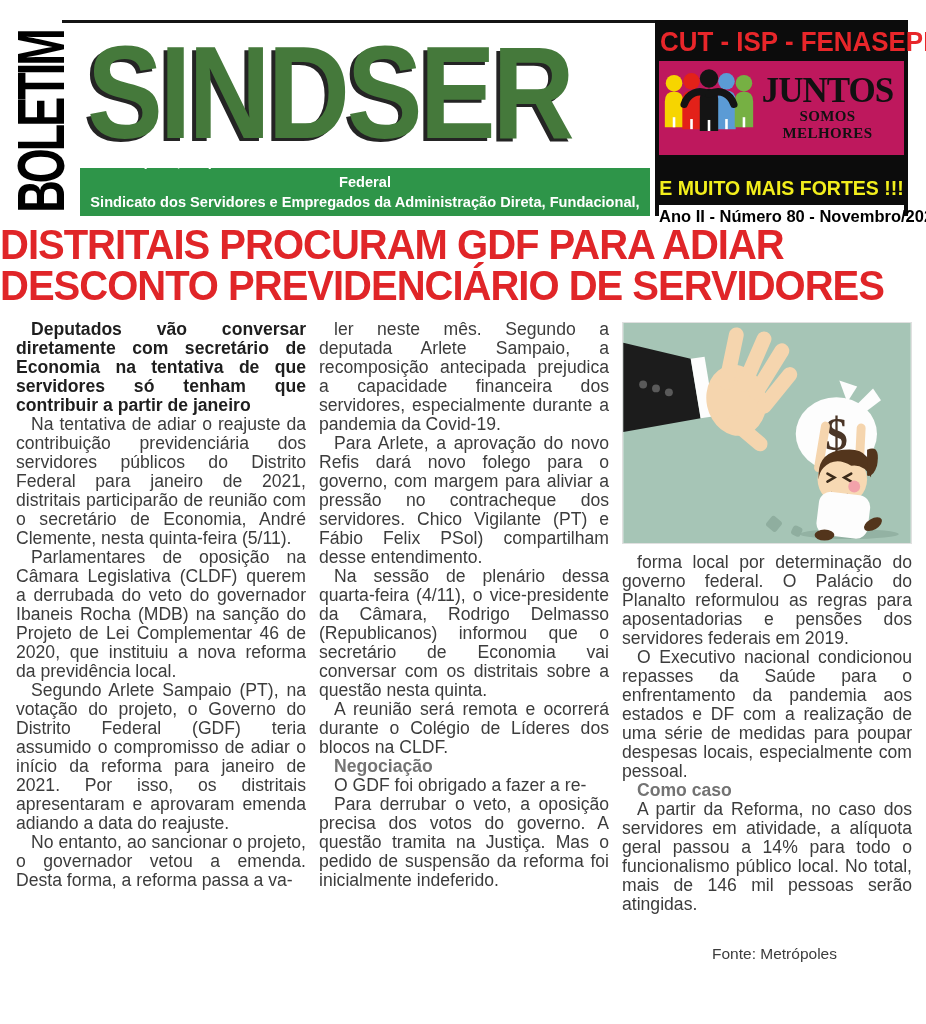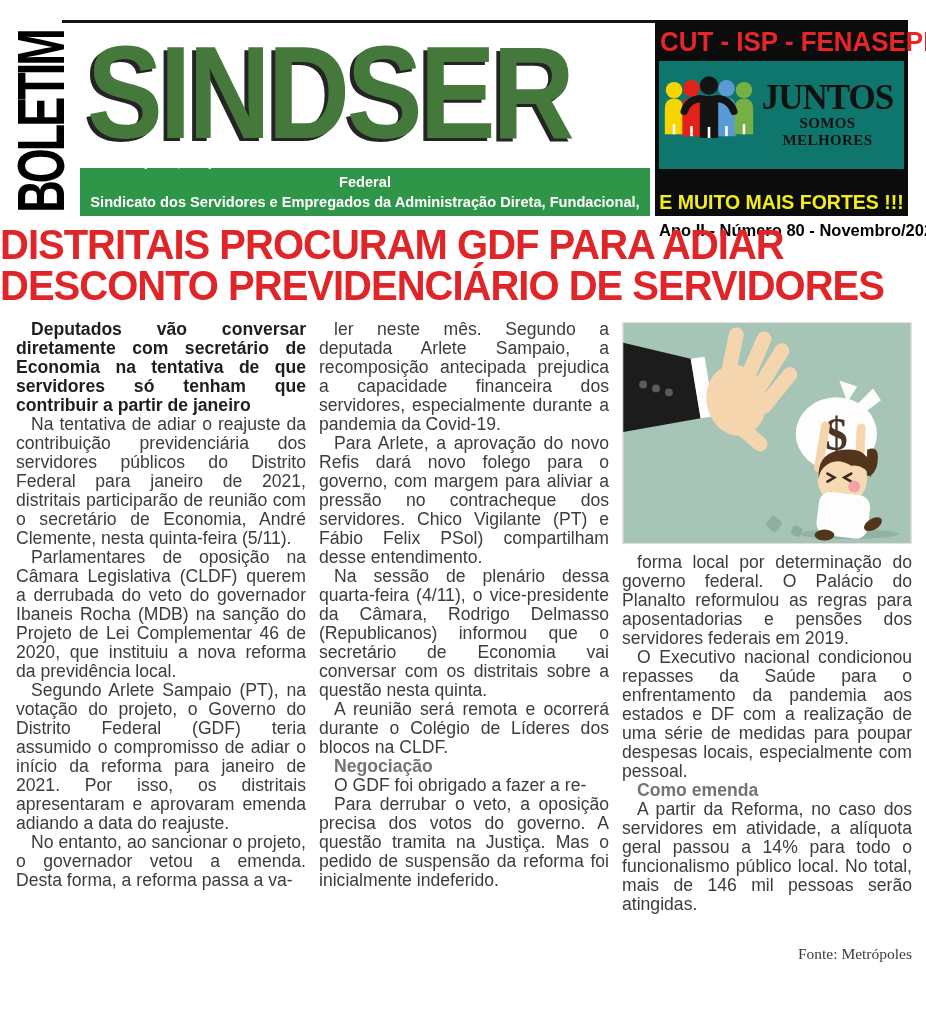--- a/index.html
+++ b/index.html
@@ -25,40 +25,40 @@
     position:absolute; left:80px; top:168px; width:570px; height:48px; background:#2e9549;
     color:#fff; font-weight:bold; font-size:14.6px; line-height:1.4; text-align:center;
     display:flex; flex-direction:column; justify-content:center;
   }
   .right-box {
     position:absolute; left:655px; top:20px; width:253px; height:196px;
     background:#0c0c0c; display:flex; flex-direction:column;
   }
   .fed-title { color:#e8262a; font-weight:bold; font-size:27px; text-align:center;
     padding:7px 0 3px; transform:scaleX(0.96); white-space:nowrap; }
-  .juntos-panel { background:#0f766e; margin:0 4px; flex:1; display:flex; align-items:center; padding:12px 4px; }
+  .juntos-panel { background:#be185d; margin:0 4px; flex:1; display:flex; align-items:center; padding:5px 4px; }
   .juntos-text { flex:1; text-align:center; font-family:"Liberation Serif", serif; color:#111; }
   .juntos-word { font-weight:bold; font-size:35px; line-height:34px; letter-spacing:-1px; }
   .juntos-sub  { font-weight:bold; font-size:15px; letter-spacing:0.4px; }
   .fortes { color:#f2ee1c; font-weight:bold; font-size:19.5px; text-align:center; padding:22px 0 5px; white-space:nowrap; }
   .edition { background:#fff; color:#000; font-weight:bold; font-size:16.5px; text-align:center;
     margin:0 4px 4px; padding:2px 0 3px; white-space:nowrap; }
 
   
   .headline { position:absolute; left:0; top:224px; width:796px; text-align:left;
     color:#e02528; font-weight:bold; }
   .headline div { font-size:40px; line-height:41px; letter-spacing:-1px; transform:scaleY(1.08); white-space:nowrap; }
 
   
   .columns { position:absolute; left:16px; top:320px; width:896px; display:flex; gap:13px; }
   .col { width:290px; font-size:17.6px; line-height:19px; text-align:justify; color:#3c3c3c; }
   .col p { text-indent:15px; }
   .lead { font-weight:bold; color:#1e1e1e; }
   .subhead { font-weight:bold; color:#737373; }
-  .source { margin-top:30px; font-size:15.5px; text-align:right;font-family:Liberation Serif, serif; }
+  .source { margin-top:30px; font-size:15.5px; text-align:center; }
 
   .illus { display:block; margin:2px 0 9px 0; border:1px solid #e0e0e0; }
 </style>
 </head>
 <body>
 
 <div class="page">
 
   <div class="top-rule"></div>
 
@@ -167,19 +167,19 @@
         <rect x="196" y="172" width="52" height="44" rx="12" fill="#fdfdfd" transform="rotate(7 222 194)"></rect>
 
         <ellipse cx="203" cy="214" rx="10" ry="5.5" fill="#53351c"></ellipse>
         <ellipse cx="252" cy="203" rx="10" ry="5.5" fill="#53351c" transform="rotate(-30 252 203)"></ellipse>
 
         <rect x="146" y="196" width="13" height="13" rx="3" fill="#8fae9f" transform="rotate(40 152 202)"></rect>
         <rect x="170" y="205" width="10" height="10" rx="3" fill="#8fae9f" transform="rotate(25 175 210)"></rect>
       </svg>
       <p>forma local por determinação do governo federal. O Palácio do Planalto reformulou as regras para aposentadorias e pensões dos servidores federais em 2019.</p>
       <p>O Executivo nacional condicionou repasses da Saúde para o enfrentamento da pandemia aos estados e DF com a realização de uma série de medidas para poupar despesas locais, especialmente com pessoal.</p>
-      <p class="subhead">Como emenda</p>
+      <p class="subhead">Como caso</p>
       <p>A partir da Reforma, no caso dos servidores em atividade, a alíquota geral passou a 14% para todo o funcionalismo público local. No total, mais de 146 mil pessoas serão atingidas.</p>
       <p class="source">Fonte: Metrópoles</p>
     </div>
 
   </div>
 </div>
 
 </body></html>

